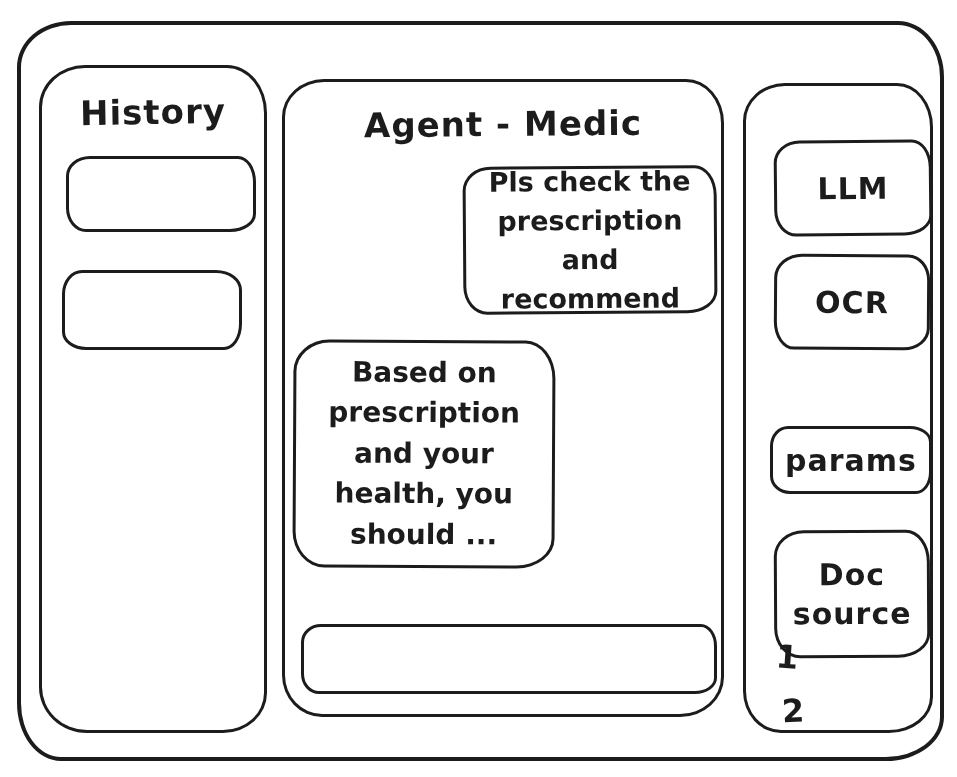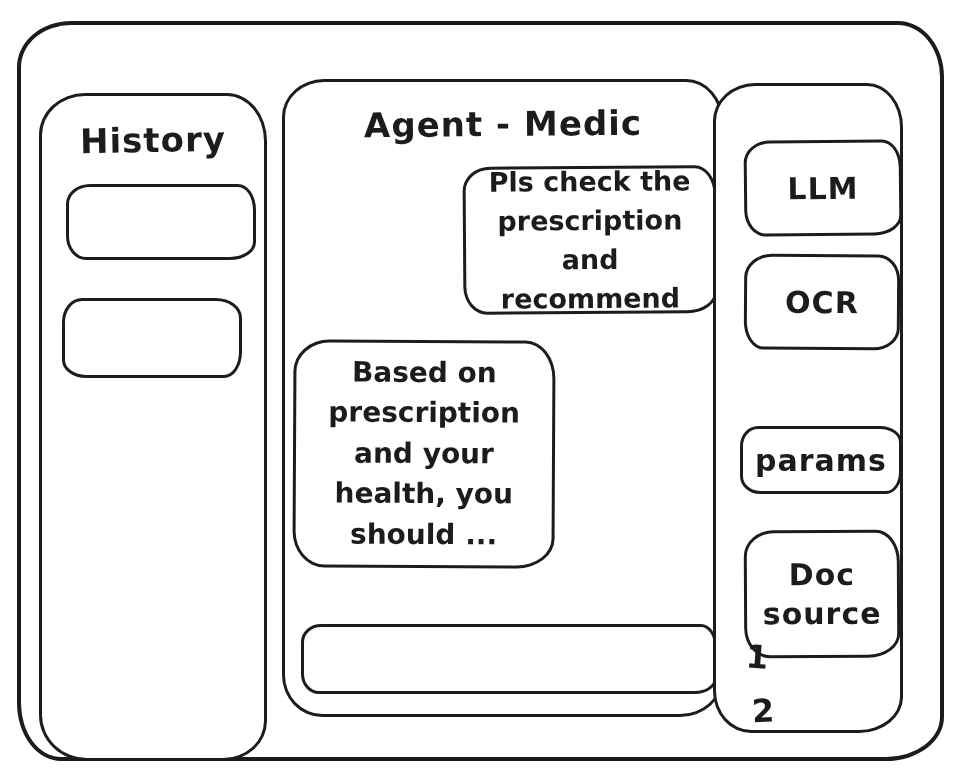--- a/index.html
+++ b/index.html
@@ -6,21 +6,21 @@
   .canvas{
     position:relative;width:957px;height:777px;background:#ffffff;overflow:hidden;
     font-family:"DejaVu Sans", sans-serif;color:#1c1c1c;
   }
   .sketch{border:3px solid #1c1c1c;background:#ffffff;box-sizing:border-box;position:absolute;}
   
   .frame{left:17px;top:21px;width:927px;height:740px;
     border-radius:54px 46px 58px 44px / 46px 56px 44px 58px;border-width:4px;}
   
   .sidebar{left:18px;top:40px;width:228px;height:668px;
-    border-radius:46px 40px 44px 48px / 42px 48px 40px 46px;margin-top:28px;}
+    border-radius:46px 40px 44px 48px / 42px 48px 40px 46px;}
   .panel-title{position:absolute;top:24px;left:0;width:100%;text-align:center;
     font-size:34px;font-weight:bold;letter-spacing:1px;transform:rotate(-1deg);}
   .history-item{left:24px;top:88px;width:190px;height:76px;
     border-radius:24px 18px 26px 20px / 20px 26px 18px 24px;cursor:pointer;}
   .history-item.second{left:20px;top:202px;width:180px;height:80px;
     border-radius:20px 26px 18px 24px / 24px 20px 26px 18px;}
   
   .chat{left:261px;top:54px;width:442px;height:638px;
     border-radius:42px 38px 44px 40px / 38px 44px 40px 42px;}
   .chat-title{position:absolute;top:22px;left:0;width:100%;text-align:center;
@@ -28,21 +28,21 @@
   .bubble{display:flex;align-items:center;justify-content:center;text-align:center;
     font-size:27px;font-weight:bold;line-height:1.45;padding:8px 12px;}
   .bubble.user{left:178px;top:84px;width:254px;height:148px;
     border-radius:28px 22px 30px 24px / 24px 30px 22px 28px;transform:rotate(-0.4deg);}
   .bubble.assistant{left:8px;top:258px;width:262px;height:228px;
     border-radius:36px 30px 38px 32px / 32px 38px 30px 36px;font-size:28px;transform:rotate(0.3deg);}
   .chat-input{left:16px;top:542px;width:416px;height:70px;
     border-radius:20px 16px 22px 18px / 18px 22px 16px 20px;
     font-family:"DejaVu Sans", sans-serif;font-size:26px;padding:0 18px;outline:none;}
   
-  .tools{left:692px;top:58px;width:190px;height:650px;
+  .tools{left:722px;top:58px;width:190px;height:650px;
     border-radius:42px 36px 44px 38px / 38px 44px 36px 42px;}
   .tool-btn{position:absolute;box-sizing:border-box;background:#ffffff;color:#1c1c1c;
     border:3px solid #1c1c1c;font-family:"DejaVu Sans", sans-serif;font-weight:bold;
     font-size:30px;letter-spacing:1px;cursor:pointer;padding:2px 6px;line-height:1.3;}
   .tool-btn.llm{left:28px;top:54px;width:158px;height:96px;
     border-radius:26px 20px 28px 22px / 22px 28px 20px 26px;transform:rotate(-0.6deg);}
   .tool-btn.ocr{left:28px;top:168px;width:156px;height:96px;
     border-radius:28px 22px 26px 20px / 24px 26px 22px 28px;transform:rotate(0.4deg);}
   .tool-btn.params{left:24px;top:340px;width:162px;height:68px;
     border-radius:18px 22px 16px 20px / 20px 16px 22px 18px;}

